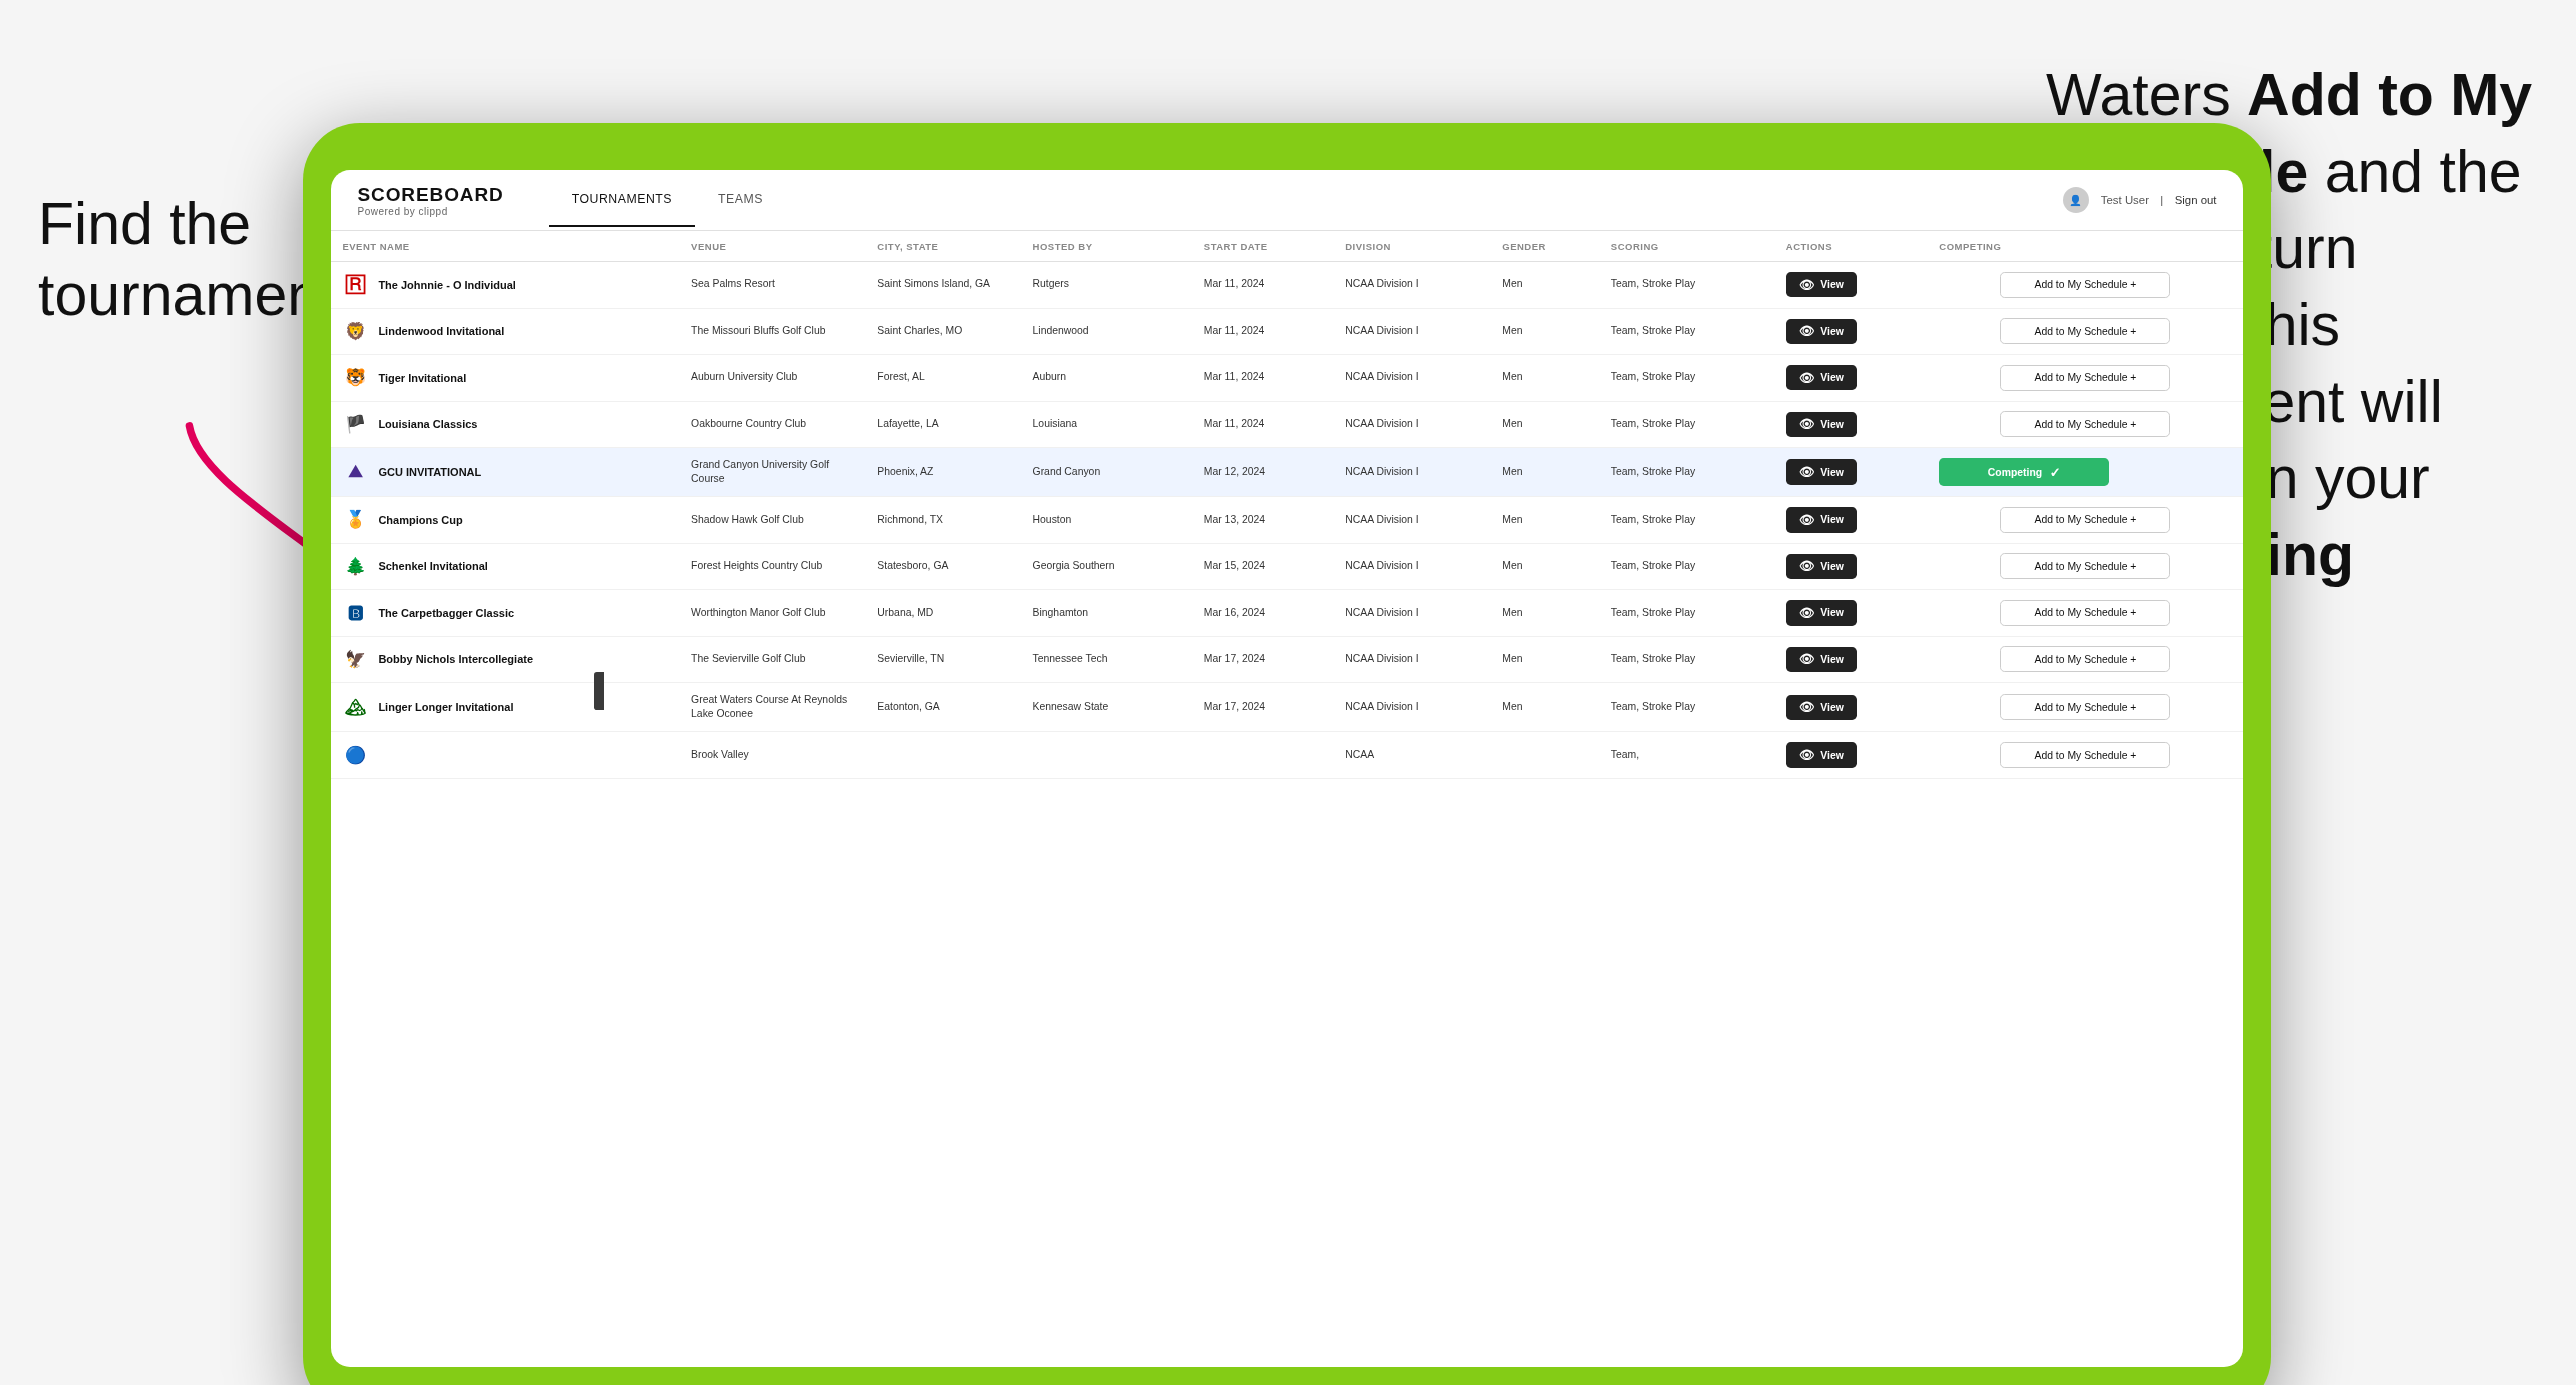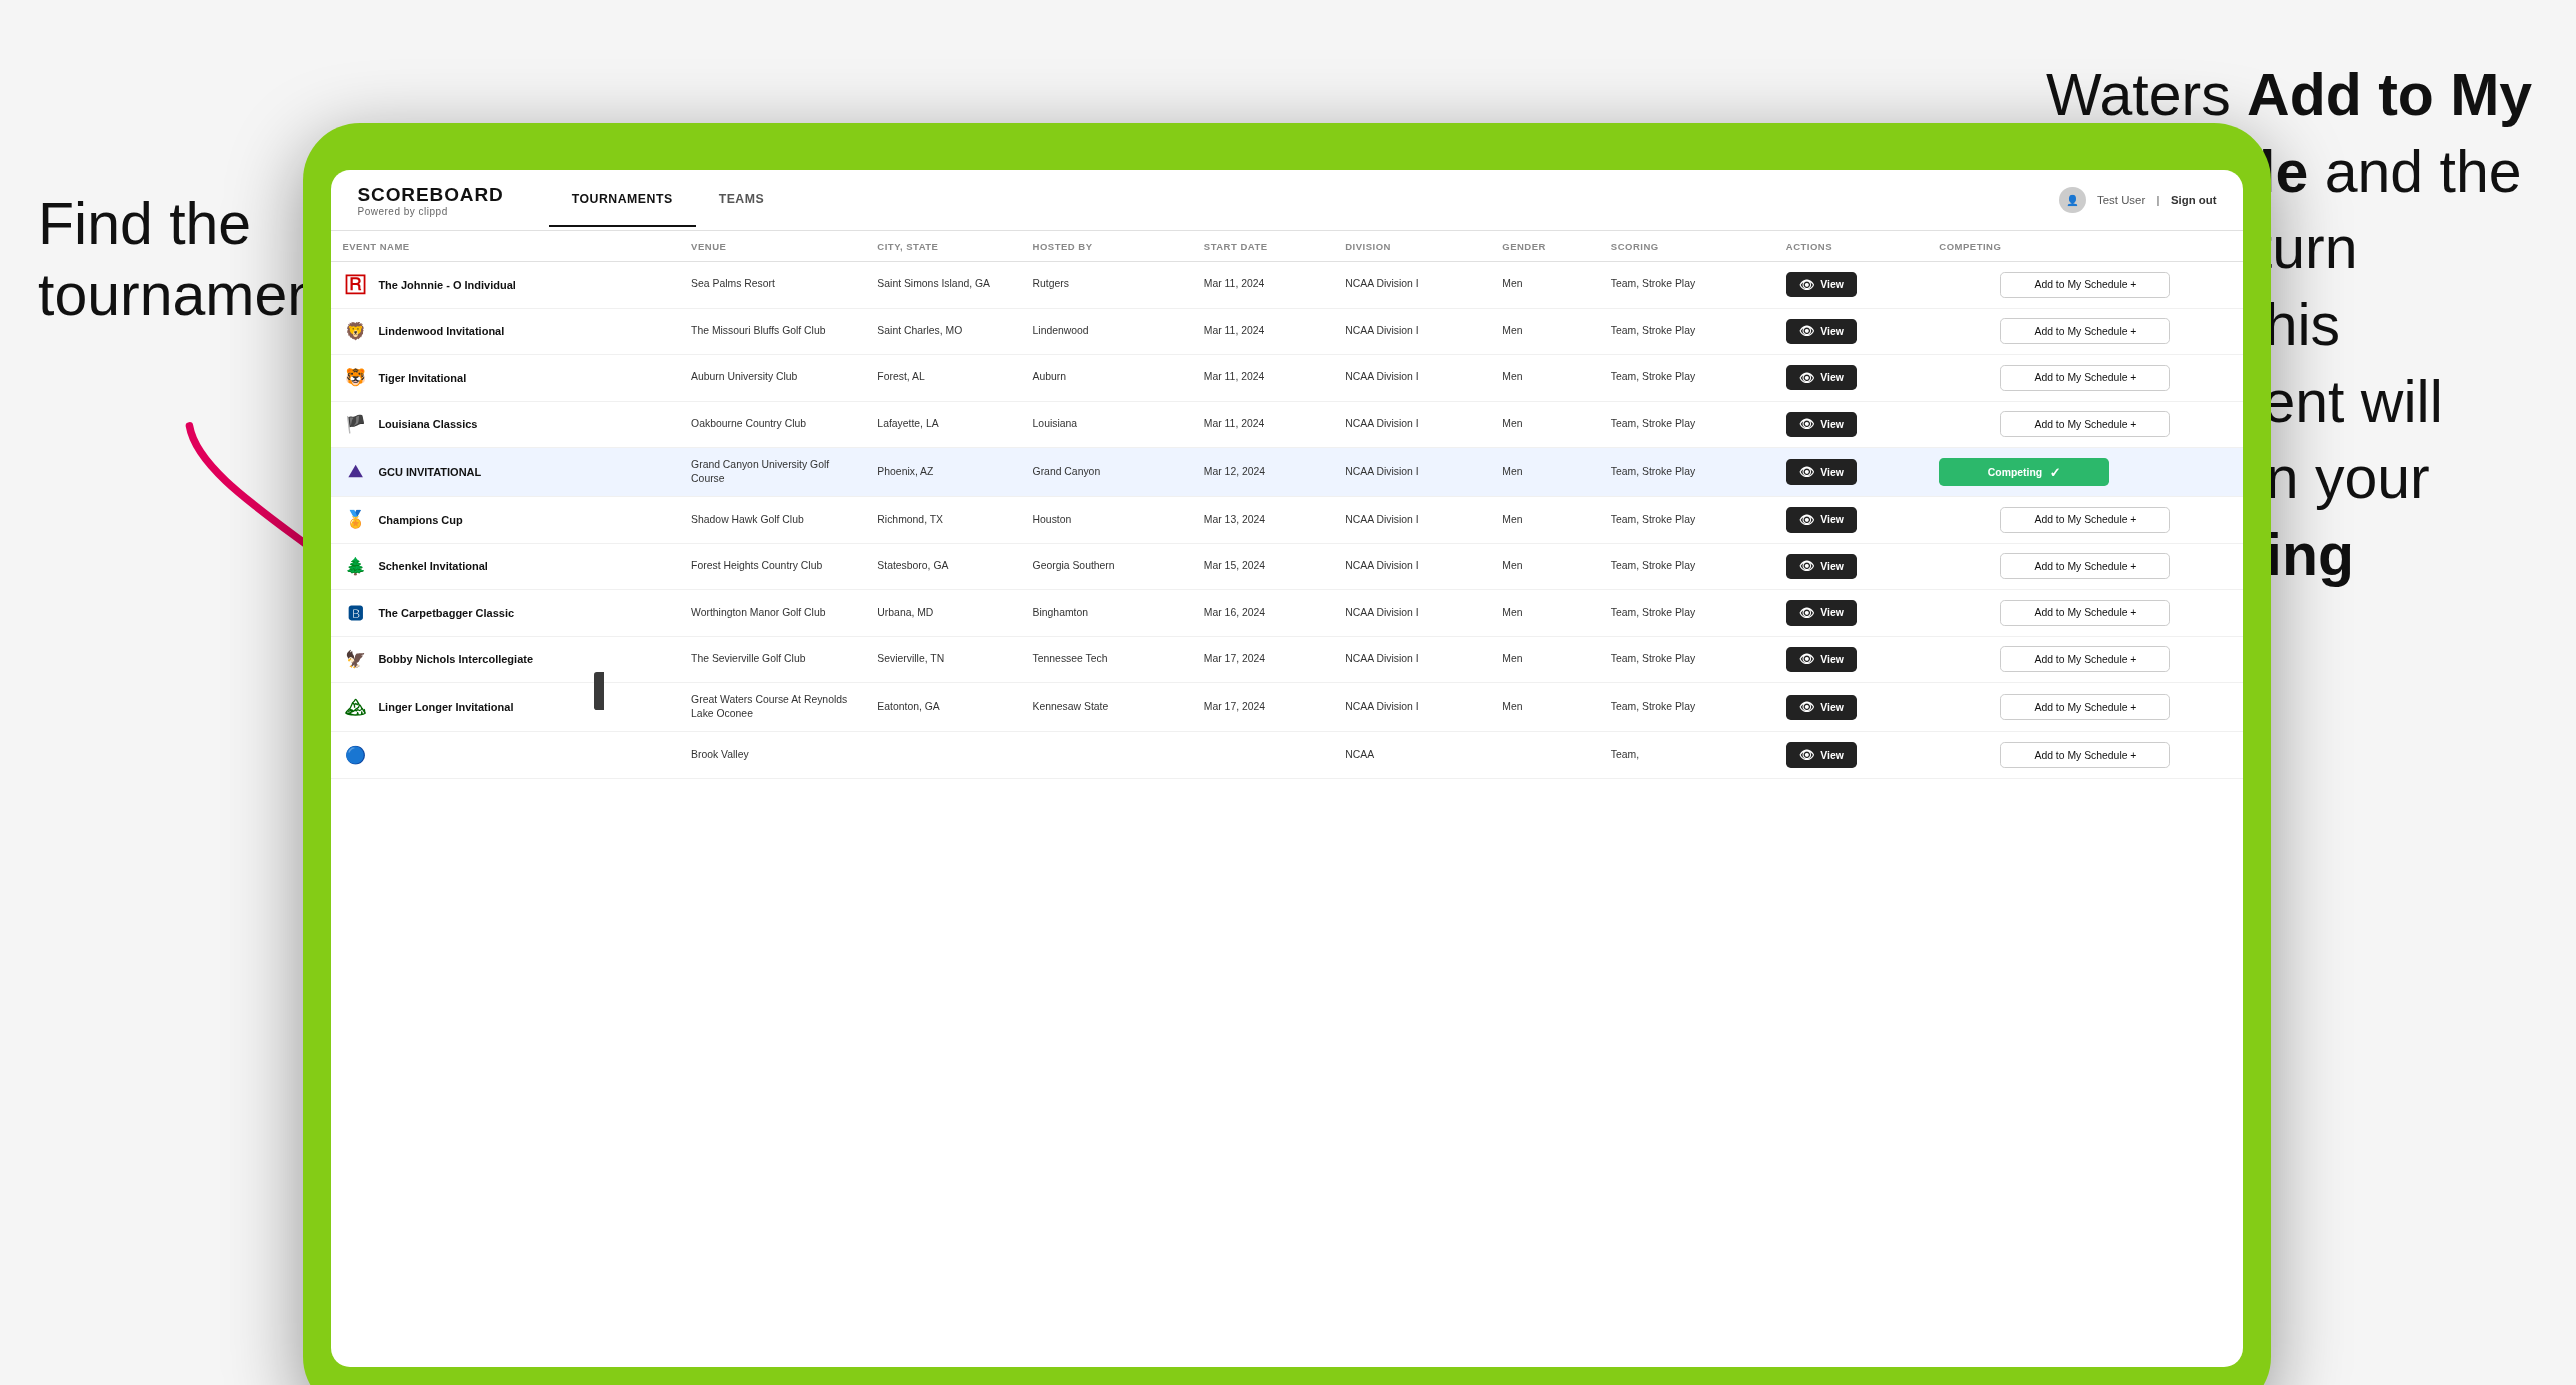--- a/index.html
+++ b/index.html
@@ -109,21 +109,21 @@
 
     .nav-tabs {
       display: flex;
       gap: 0;
       flex: 1;
     }
 
     .nav-tab {
       padding: 19px 23px;
       font-size: 12.3px;
-      font-weight: 700;
+      font-weight: 400;
       color: #555;
       cursor: pointer;
       border-bottom: 2.8px solid transparent;
       letter-spacing: 0.5px;
     }
 
     .nav-tab.active {
       color: #111;
       border-bottom: 2.8px solid #111;
     }
@@ -333,21 +333,21 @@
         <span class="logo-sub">Powered by clippd</span>
       </div>
       <div class="nav-tabs">
         <div class="nav-tab active">TOURNAMENTS</div>
         <div class="nav-tab">TEAMS</div>
       </div>
       <div class="nav-right">
         <div class="user-avatar">👤</div>
         <span>Test User</span>
         <span>|</span>
-        <span style="cursor:pointer; color:#333;font-weight:bold;">Sign out</span>
+        <span style="cursor:pointer; color:#333;">Sign out</span>
       </div>
     </div>
 
     <div class="table-container">
       <table>
         <thead>
           <tr>
             <th>EVENT NAME</th>
             <th>VENUE</th>
             <th>CITY, STATE</th>

